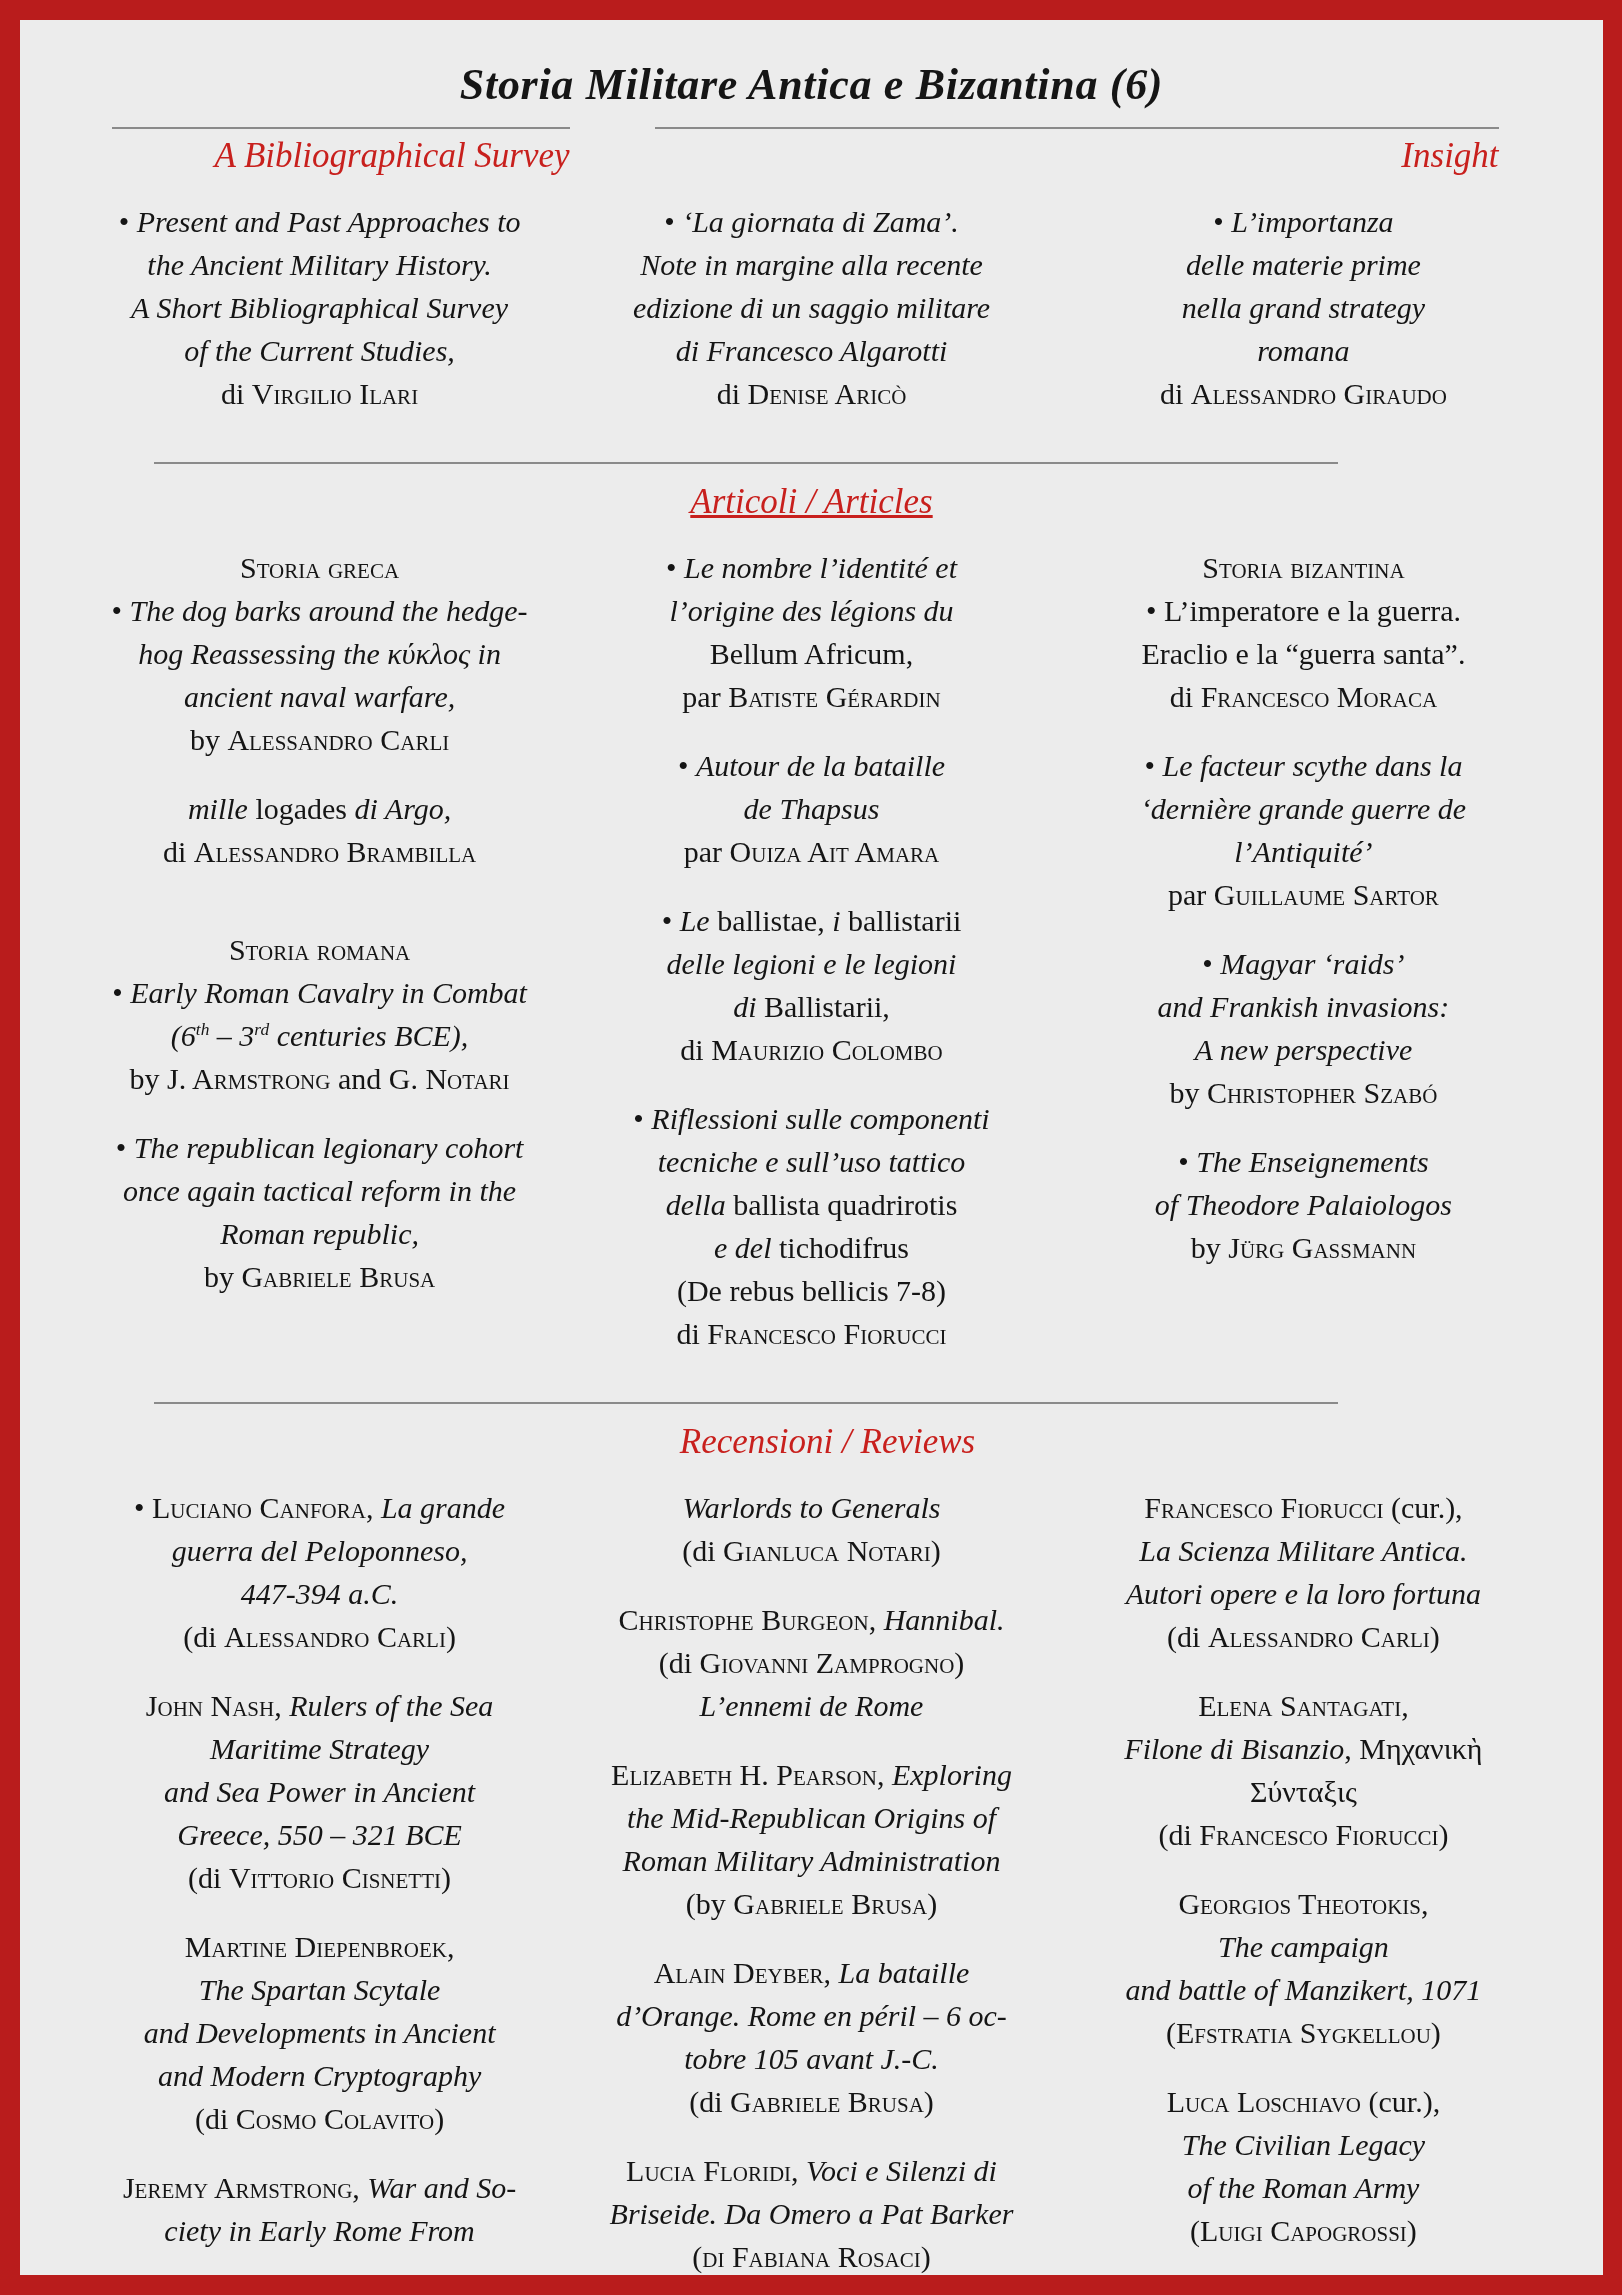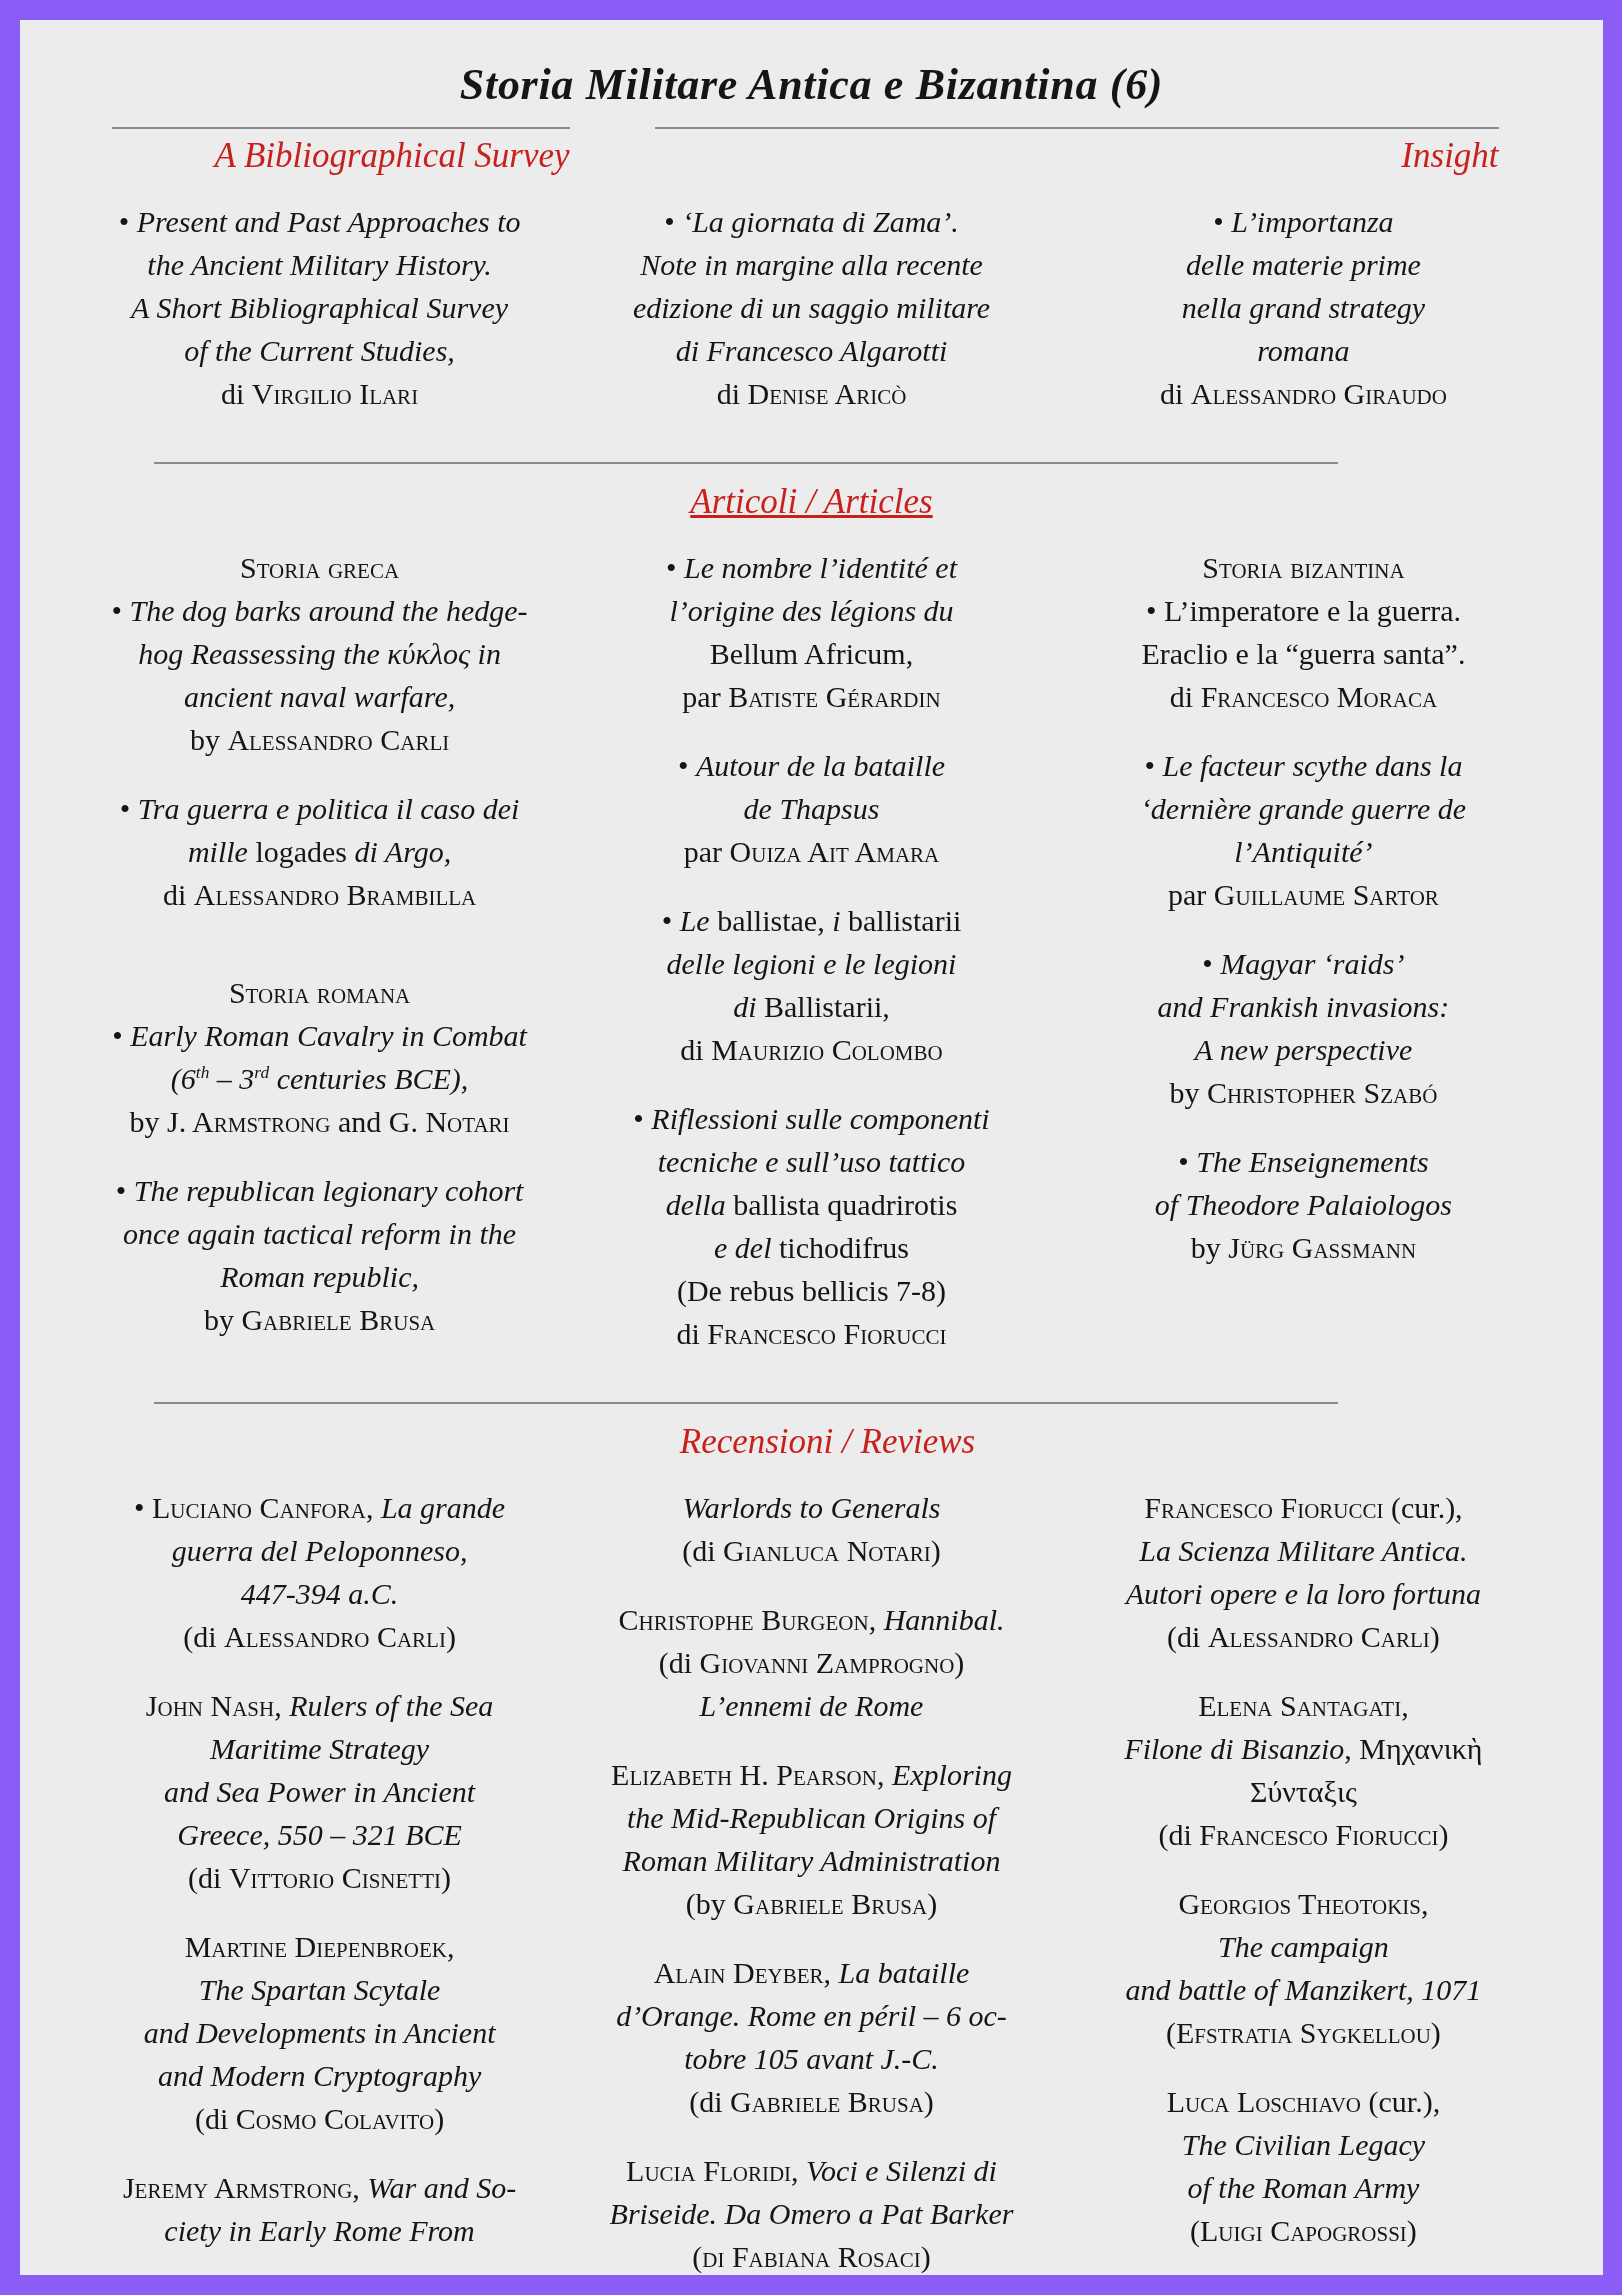--- a/index.html
+++ b/index.html
@@ -1,18 +1,18 @@
 <!DOCTYPE html>
 <html style="font-size:10.5px"><head>
 <meta charset="utf-8">
 <style>
   * { margin:0; padding:0; box-sizing:border-box; }
   html,body { width:1623px; height:2295px; }
   body { background:#000; font-family:"Liberation Serif","DejaVu Serif",serif; }
-  .frame { position:relative; width:1623px; height:2295px; background:#8b5cf6; }
+  .frame { position:relative; width:1623px; height:2295px; background:#b91c1c; }
   .page { position:absolute; inset:19.6px; background:#ececec; color:#151515; overflow:hidden; }
 
   .title { margin-top:39px; text-align:center; font-style:italic; font-size:44px; letter-spacing:0.7px; }
 
   .toprules { display:flex; margin-top:17px; }
   .hblk { border-top:2px solid #8a8a8a; padding-top:7.9px; text-align:right; }
   .hblk-left { margin-left:92px; width:458px; }
   .hblk-right { margin-left:85px; width:844px; }
   .red-h { font-style:italic; font-size:35px; color:#c8201d; }
 
@@ -89,21 +89,20 @@
       <div class="cols" id="cols-1">
           <div class="col">
             <div class="subheader">Storia greca</div>
             <div class="entry">
               <div class="line"><span class="ro">• </span><span class="it">The dog barks around the hedge-</span></div>
               <div class="line"><span class="it">hog Reassessing the κύκλος in</span></div>
               <div class="line"><span class="it">ancient naval warfare,</span></div>
               <div class="line"><span class="ro">by </span><span class="sc">Alessandro Carli</span></div>
             </div>
             <div class="entry">
-              <div class="line"><span class="ro">• </span><span class="it">Tra guerra e politica il caso dei</span></div>
               <div class="line"><span class="it">mille </span><span class="ro">logades </span><span class="it">di Argo,</span></div>
               <div class="line"><span class="ro">di </span><span class="sc">Alessandro Brambilla</span></div>
             </div>
             <div class="subheader">Storia romana</div>
             <div class="entry">
               <div class="line"><span class="ro">• </span><span class="it">Early Roman Cavalry in Combat</span></div>
               <div class="line"><span class="it">(6</span><span class="sup">th</span><span class="it"> – 3</span><span class="sup">rd</span><span class="it"> centuries BCE),</span></div>
               <div class="line"><span class="ro">by </span><span class="sc">J. Armstrong</span><span class="ro"> and </span><span class="sc">G. Notari</span></div>
             </div>
             <div class="entry">

